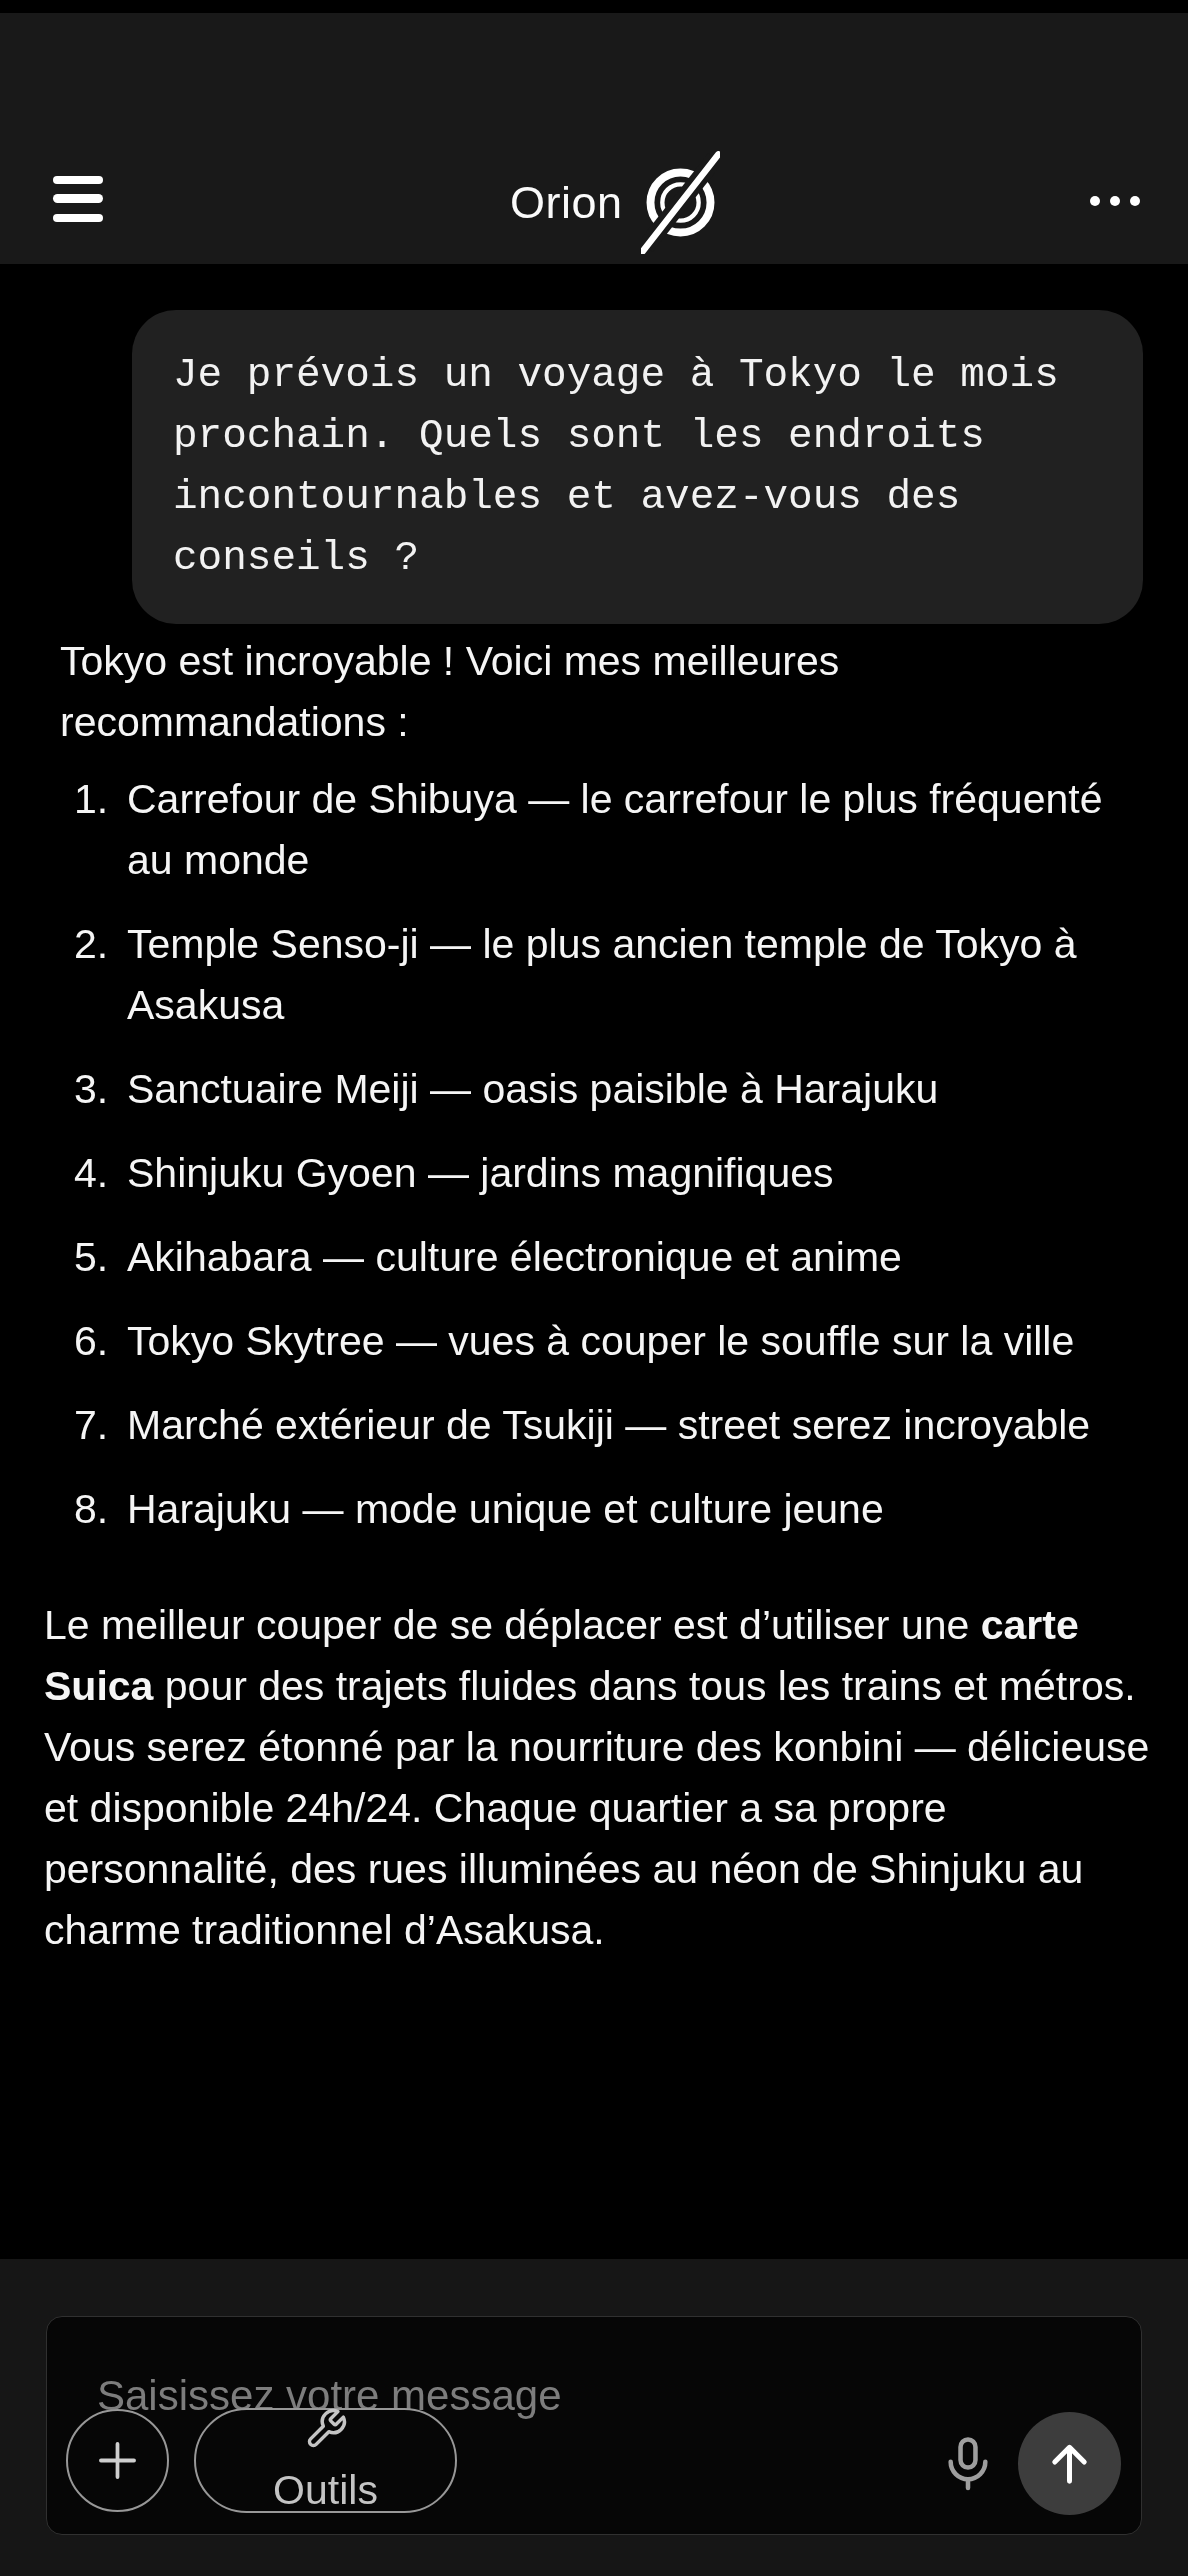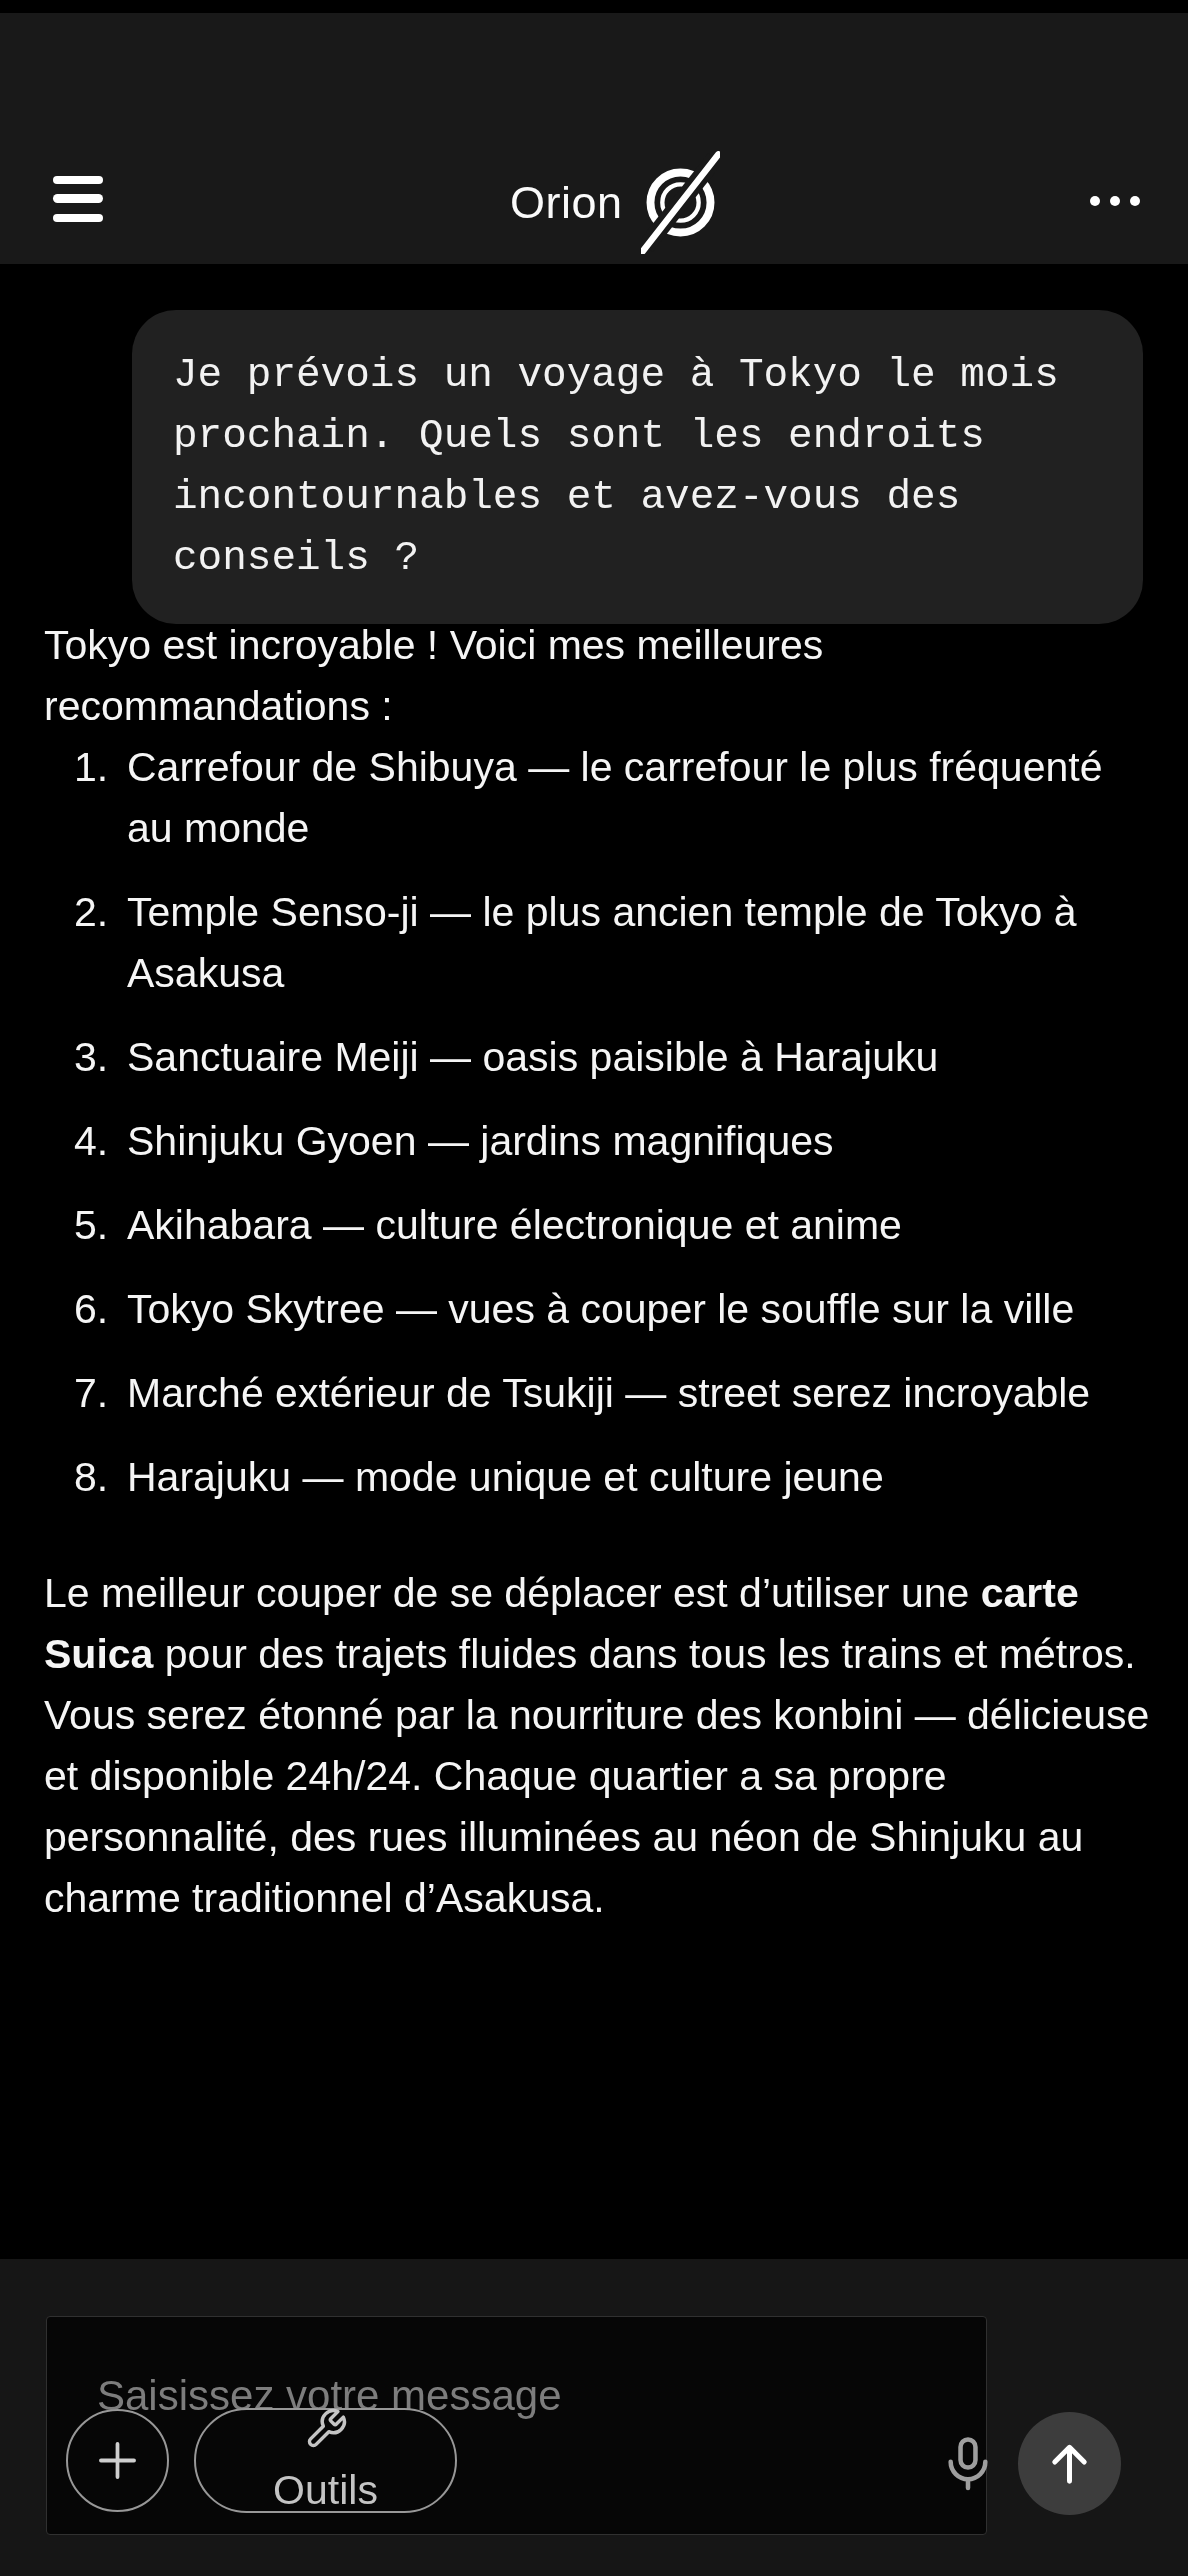--- a/index.html
+++ b/index.html
@@ -32,41 +32,41 @@
     position:absolute; left:132px; top:310px; width:1011px;
     box-sizing:border-box;
     background:#212121; border-radius:44px;
     padding:35px 41px;
     font-size:41px; line-height:61px; color:#f2f2f2;font-family:Liberation Mono, monospace;
   }
   .assistant {
     position:absolute; left:44px; top:615px; width:1106px;
     font-size:41px; line-height:61px; color:#f5f5f5;
   }
-  .assistant p.intro { margin:0; }
+  .assistant p.intro { margin:16px; }
   .assistant h3.heading { margin:53px 0 54px 0; font-size:41px; line-height:61px; font-weight:700; }
   .place-list { margin:0; }
   .place-item { display:flex; margin-bottom:23px; }
   .place-item .num { flex:0 0 83px; padding-left:30px; box-sizing:border-box; }
   .place-item .body { flex:1; }
   .place-item .name { font-weight:400;margin-top:16px; }
   .assistant p.outro { margin:55px 0 0 0; }
   .bold { font-weight:700; }
 
   
   .sheet {
     position:absolute; left:0; right:0; top:2259px; bottom:0;
     background:#161616;
   }
   .composer {
-    position:absolute; left:46px; top:57px; width:941px; height:219px;
+    position:absolute; left:46px; top:57px; width:1096px; height:219px;
     box-sizing:border-box;
     background:#060606;
     border:1.8px solid #303030;
-    border-radius:4px;
+    border-radius:16px;
   }
   .msg-input {
     position:absolute; left:50px; top:48px; right:50px;
     font-size:42px; line-height:61px; color:#7d7d7d;
     cursor:text;
   }
   .plus-btn {
     position:absolute; left:19.3px; top:92px; width:103px; height:103px;
     box-sizing:border-box;
     border:2.8px solid #979797; border-radius:50%;

